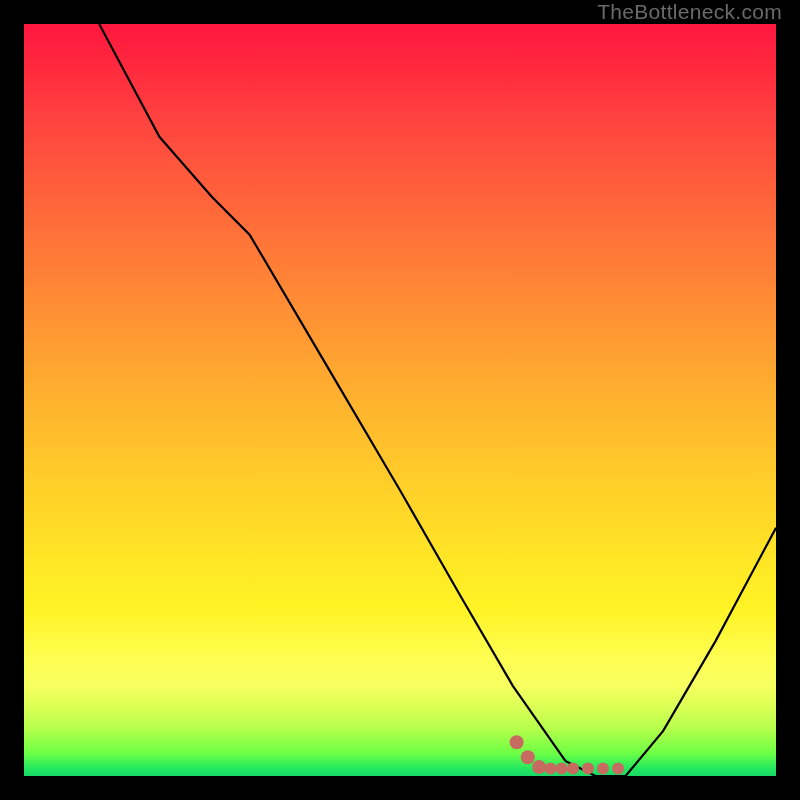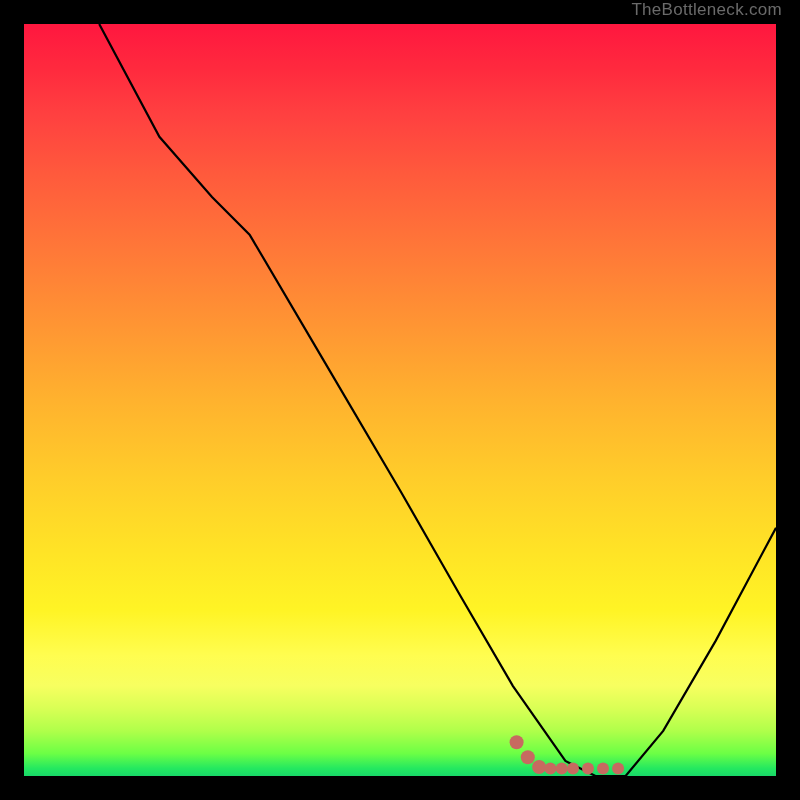--- a/index.html
+++ b/index.html
@@ -9,21 +9,21 @@
     height: 800px;
     background: #000;
     position: relative;
     font-family: Arial, sans-serif;
   }
   .watermark {
     position: absolute;
     top: 0;
     right: 18px;
     color: #6a6a6a;
-    font-size: 17px;
+    font-size: 21px;
     font-weight: 500;
     letter-spacing: 0.3px;
   }
   .chart-frame {
     position: absolute;
     left: 24px;
     top: 24px;
     width: 752px;
     height: 752px;
   }

